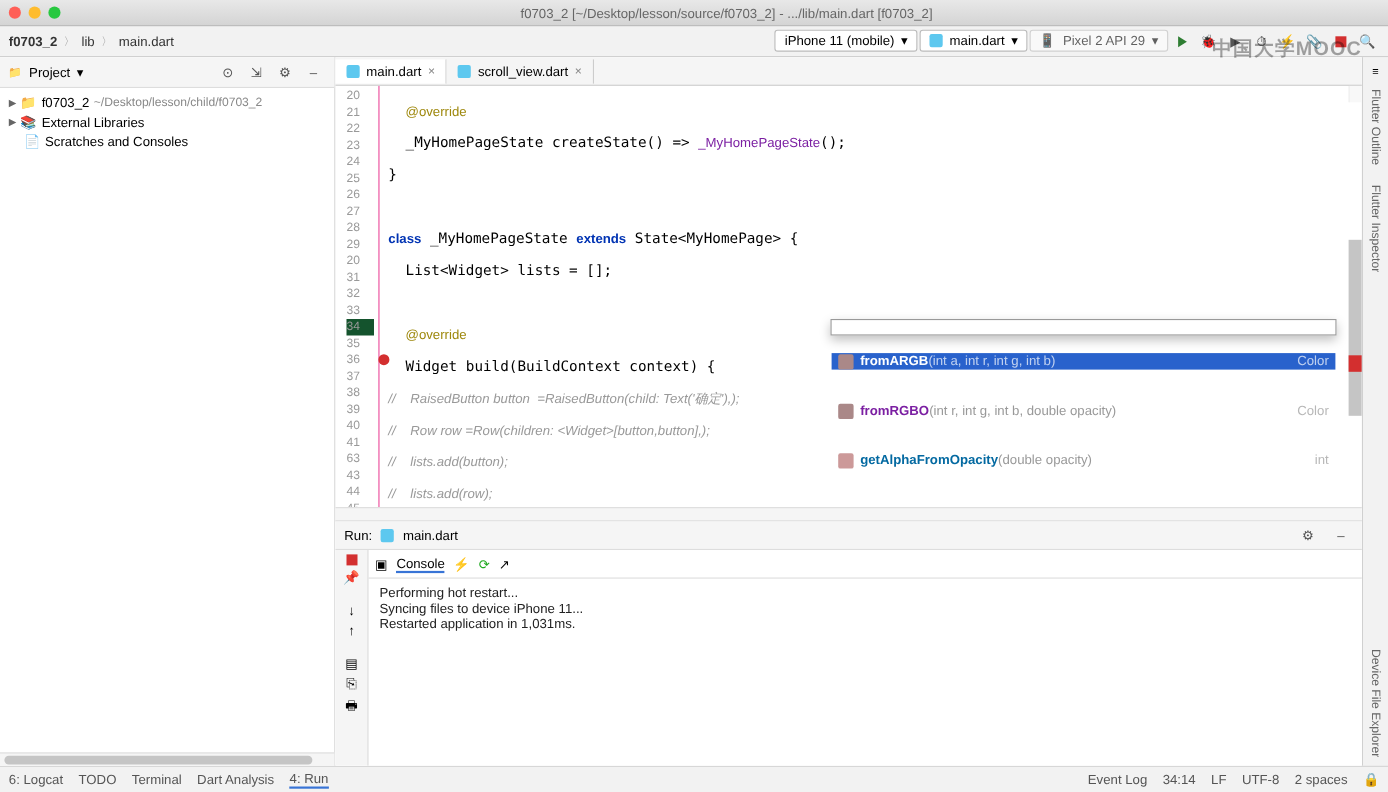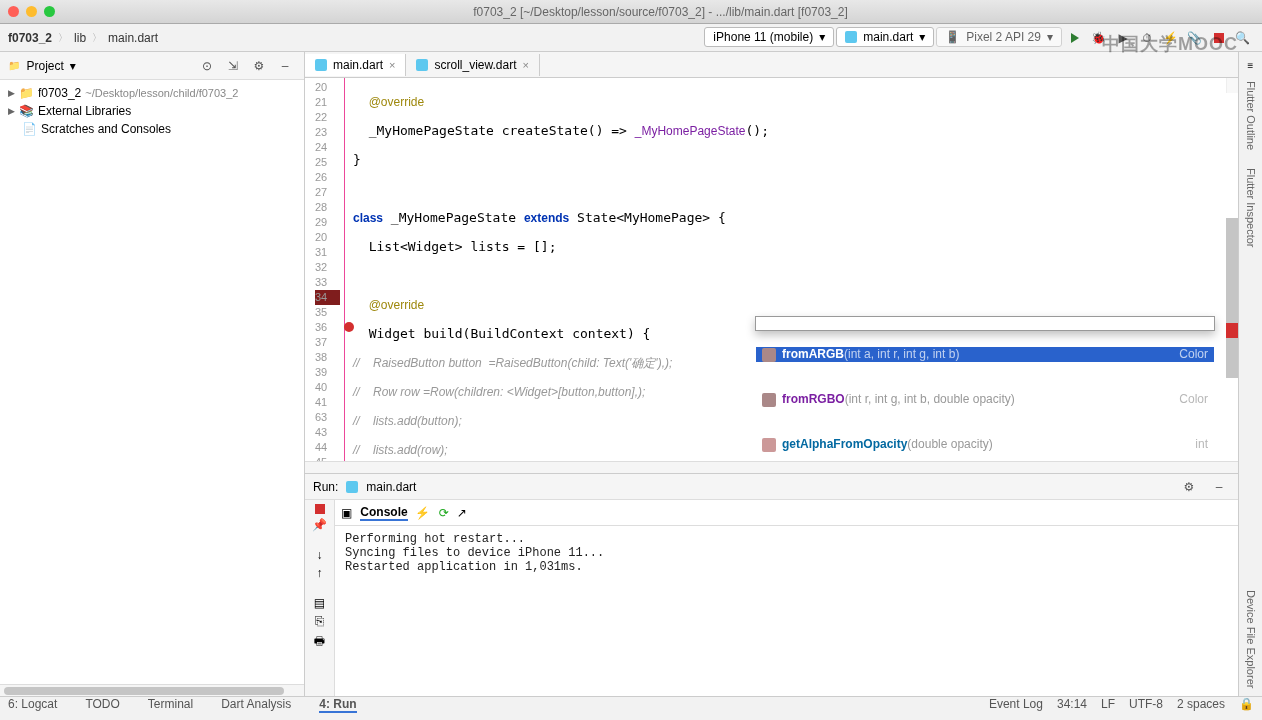--- a/index.html
+++ b/index.html
@@ -31,47 +31,47 @@
   .close-x{color:#888;font-size:11px}
   .editor{flex:1;display:flex;font-family:Menlo,Monaco,monospace;font-size:13px;overflow:hidden;position:relative}
   .gutter{background:#fff;color:#999;text-align:left;padding:2px 4px 2px 10px;user-select:none;border-right:1px solid #ec4899;min-width:40px}
   .gutter div{height:15px;line-height:15px;font-size:11px}
   .code{flex:1;padding:2px 8px;position:relative;white-space:pre}
   .code div{height:15px;line-height:15px;font-family:Menlo,Monaco,monospace;font-size:13px}
   .kw{color:#0033b3;font-weight:bold}
   .anno{color:#9e880d}
   .cls{color:#7b1fa2}
   .cm{color:#999;font-style:italic}
-  .highlight-line{background:#7f1d1d}
-  .popup{position:absolute;top:238px;left:410px;width:460px;background:#fff;border:1px solid #999;box-shadow:0 4px 10px rgba(0,0,0,.25);z-index:10}
+  .highlight-line{background:#14532d}
+  .popup{position:absolute;top:212px;left:410px;width:460px;background:#fff;border:1px solid #999;box-shadow:0 4px 10px rgba(0,0,0,.25);z-index:10}
   .popup-item{padding:2px 6px;display:flex;align-items:center;gap:6px;font-family:Menlo,Monaco,monospace;font-size:12px}
   .popup-item.sel{background:#2962cc;color:#fff}
   .popup-item .r{margin-left:auto;color:inherit;opacity:.7}
   .pi-ico{width:14px;height:14px;background:#a88;border-radius:2px;display:inline-block}
   .right-rail{width:24px;background:#f2f2f2;border-left:1px solid #ccc;display:flex;flex-direction:column;align-items:center;gap:2px;padding-top:8px}
   .rail-txt{writing-mode:vertical-rl;font-size:11px;color:#666;padding:8px 0}
   .run-panel{height:223px;border-top:1px solid #ccc;background:#fff;display:flex;flex-direction:column}
   .run-header{height:26px;background:#f5f5f5;border-bottom:1px solid #ddd;display:flex;align-items:center;padding:0 8px;gap:8px}
   .run-body{flex:1;display:flex}
   .run-left-bar{width:30px;background:#f5f5f5;border-right:1px solid #ddd;display:flex;flex-direction:column;align-items:center;padding-top:4px;gap:4px}
   .run-content{flex:1;display:flex;flex-direction:column}
   .run-tabs{height:26px;border-bottom:1px solid #ddd;display:flex;align-items:center;padding:0 6px;gap:8px}
-  .console-out{flex:1;padding:6px 10px;font-family:Liberation Mono, monospace;font-size:12px;color:#222;white-space:pre}
-  .statusbar{height:24px;background:#f2f2f2;border-top:1px solid #ccc;display:flex;align-items:flex-start;padding:0 8px;gap:28px;font-size:11px;color:#555}
+  .console-out{flex:1;padding:6px 10px;font-family:Liberation Sans, sans-serif;font-size:12px;color:#222;white-space:pre}
+  .statusbar{height:24px;background:#f2f2f2;border-top:1px solid #ccc;display:flex;align-items:center;padding:0 8px;gap:14px;font-size:11px;color:#555}
   .statusbar .right{margin-left:auto;display:flex;gap:14px;align-items:center}
   .stop-sq{width:10px;height:10px;background:#d32f2f}
   .play-tri{width:0;height:0;border-left:8px solid #2e7d32;border-top:5px solid transparent;border-bottom:5px solid transparent}
   .watermark{position:absolute;top:32px;right:24px;font-size:18px;font-weight:bold;color:rgba(0,0,0,.35);letter-spacing:1px;z-index:50}
   .bp{width:10px;height:10px;background:#d32f2f;border-radius:50%;display:inline-block}
   .minimap{position:absolute;right:0;top:0;width:12px;height:100%;background:#f8f8f8;border-left:1px solid #eee}
   .mm-thumb{position:absolute;right:0;width:12px;background:#c5c5c5}
   .mm-err{position:absolute;right:0;width:12px;height:6px;background:#d32f2f}
   .hscroll{height:12px;background:#f5f5f5;border-top:1px solid #ddd;position:relative}
   .hthumb{position:absolute;left:4px;top:2px;width:280px;height:8px;background:#c5c5c5;border-radius:4px}
-  .underline-tab{border-bottom:2px solid #3874d6;font-weight:bold}
+  .underline-tab{border-bottom:2px solid #3874d6;font-weight:normal}
 </style>
 </head>
 <body>
 
 <div class="titlebar">
   <div class="traffic">
     <div class="dot r"></div>
     <div class="dot y"></div>
     <div class="dot g"></div>
   </div>

